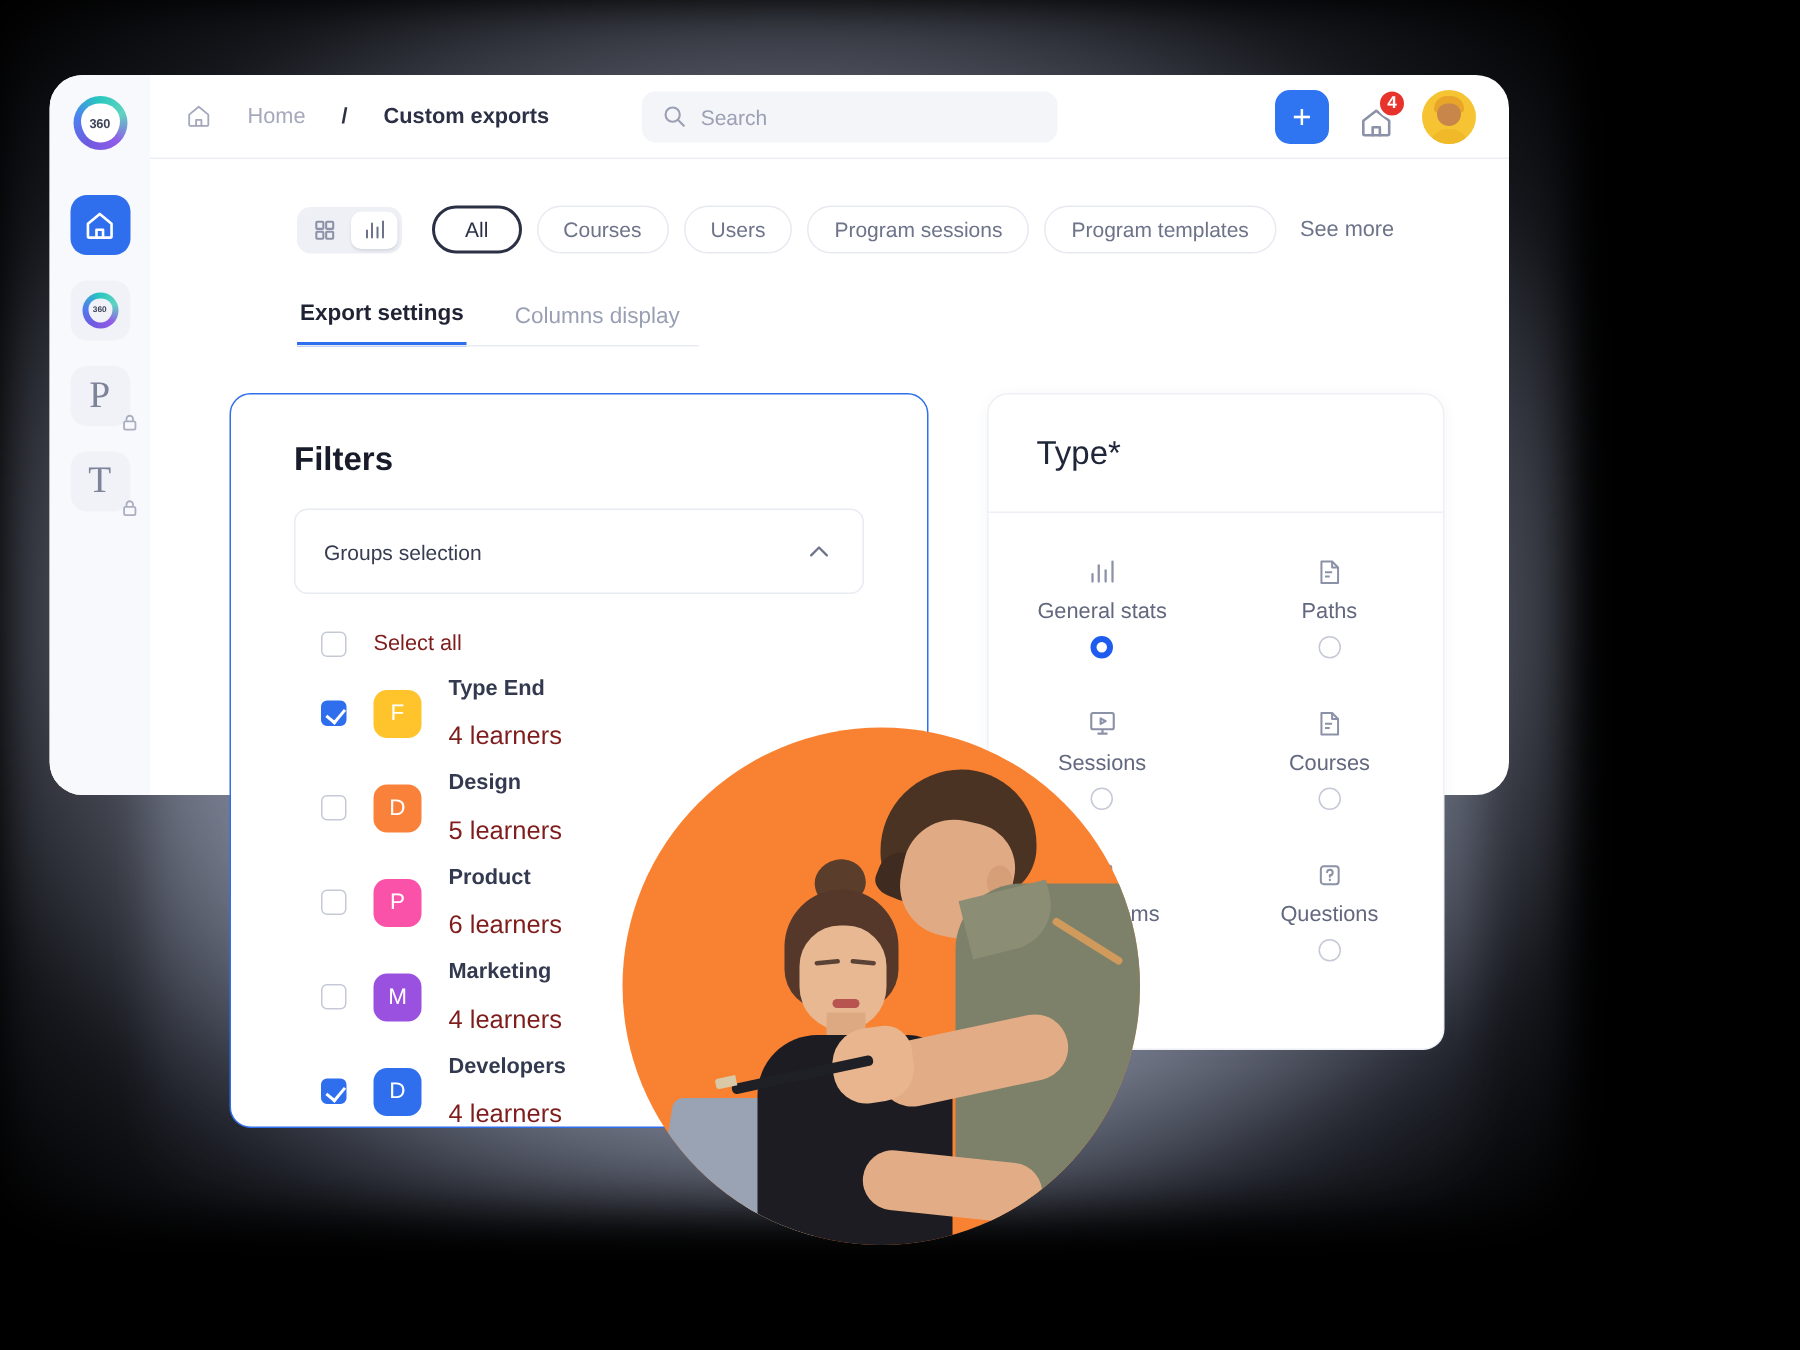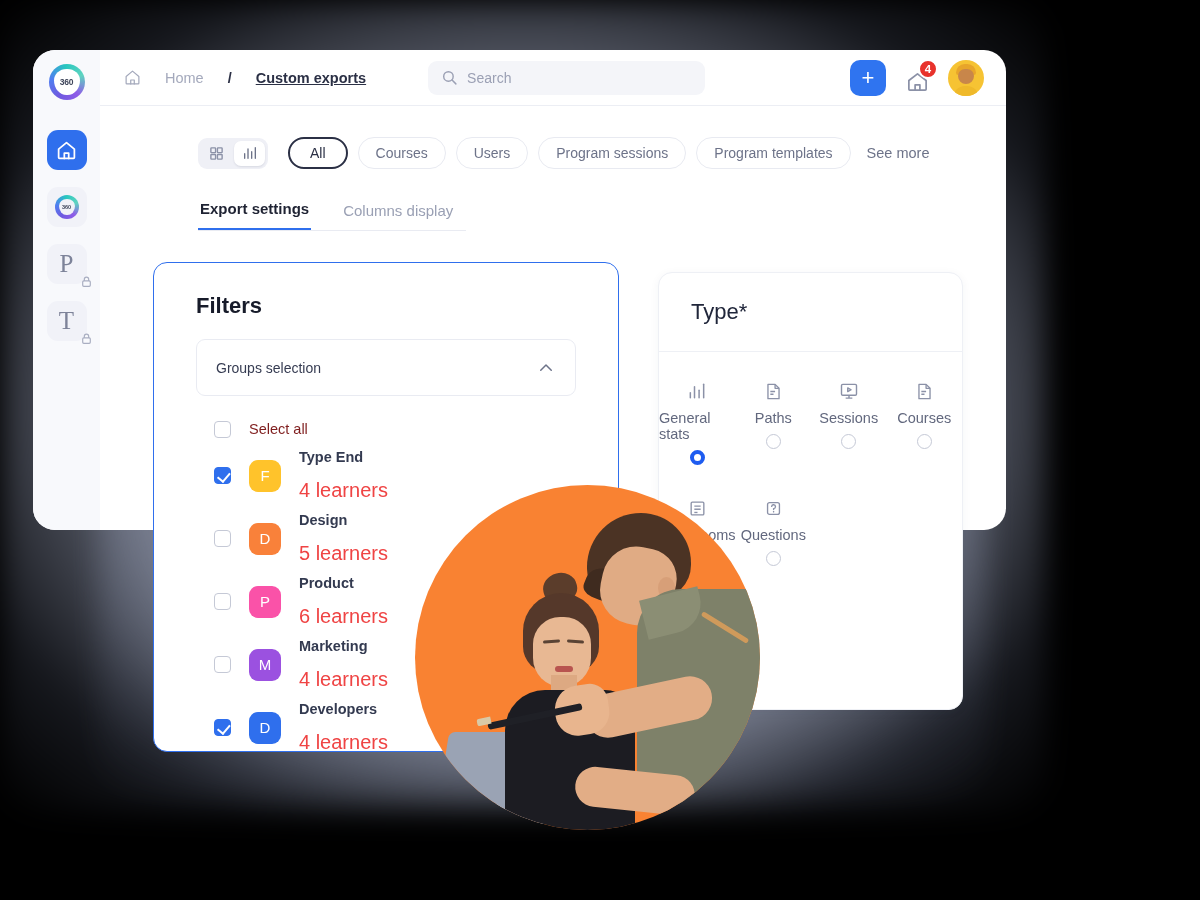--- a/index.html
+++ b/index.html
@@ -124,21 +124,21 @@
     border-bottom: 1px solid #eceef4;
     display: flex;
     align-items: center;
     padding: 0 22px 0 24px;
     gap: 14px;
   }
   .crumbs { display: flex; align-items: center; gap: 24px; font-size: 14.5px; }
   .crumb-home-icon { color: #a3a8bb; display: flex; align-items: center; }
   .crumb-link { color: #a4a9bc; cursor: pointer; }
   .crumb-sep { color: #2b3045; font-weight: bold; }
-  .crumb-current { color: #2b3045; font-weight: bold; text-decoration: underline; }
+  .crumb-current { color: #2b3045; font-weight: bold; }
 
   .search-wrap {
     margin-left: 48px;
     width: 277px;
     height: 34px;
     background: #f4f5f9;
     border-radius: 9px;
     display: flex;
     align-items: center;
     gap: 9px;
@@ -277,38 +277,38 @@
     border-right: 2px solid #fff; border-bottom: 2px solid #fff;
     transform: rotate(40deg);
   }
   .g-avatar {
     width: 32px; height: 32px; border-radius: 9px;
     display: flex; align-items: center; justify-content: center;
     color: #fff; font-size: 15px; flex: 0 0 32px;
   }
   .g-text { display: flex; flex-direction: column; gap: 2px; }
   .g-name { font-size: 14.5px; font-weight: bold; color: #333a50; }
-  .g-sub  { font-size: 20px; color: #ef4444; margin-top: 12px; }
+  .g-sub  { font-size: 17px; color: #7f1d1d; margin-top: 12px; }
 
   
   .type-card {
-    left: 658px; top: 272px;
+    left: 658px; top: 262px;
     width: 305px; height: 438px;
     border: 1px solid #eef0f5;
     box-shadow: 0 2px 10px rgba(40,50,80,.05);
     overflow: hidden;
   }
   .type-head {
     height: 79px; border-bottom: 1px solid #eef0f5;
     display: flex; align-items: center; padding-left: 32px;
   }
   .type-head h2 { font-size: 22px; color: #20263a; font-weight: normal; }
   .type-grid {
     padding: 28px 0 0 0;
-    display: grid; grid-template-columns: 1fr 1fr 1fr 1fr;
+    display: grid; grid-template-columns: 1fr 1fr;
     row-gap: 32px;
     justify-items: center;
   }
   .type-opt { display: flex; flex-direction: column; align-items: center; gap: 8px; cursor: pointer; }
   .type-ico { color: #8b91a7; height: 22px; display: flex; align-items: center; }
   .type-lbl { font-size: 14.5px; color: #62687e; }
   .radio {
     width: 15px; height: 15px; border-radius: 50%;
     border: 1.5px solid #c5c9d6; background: #fff;
   }

